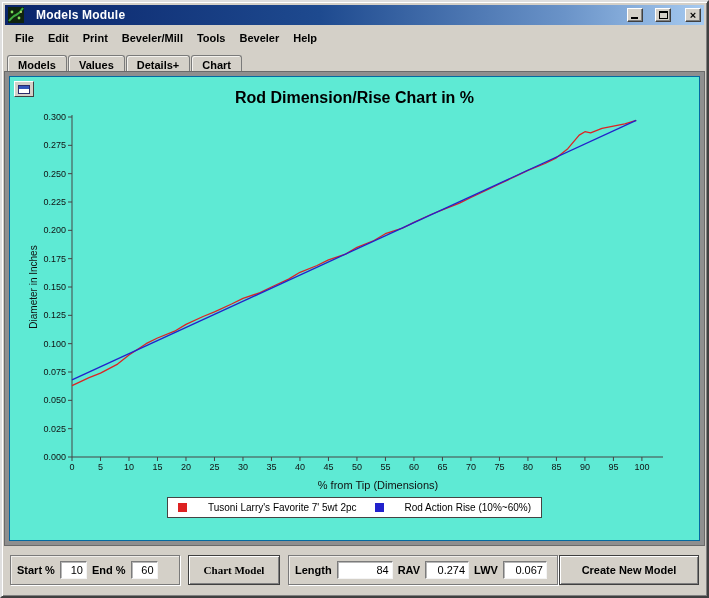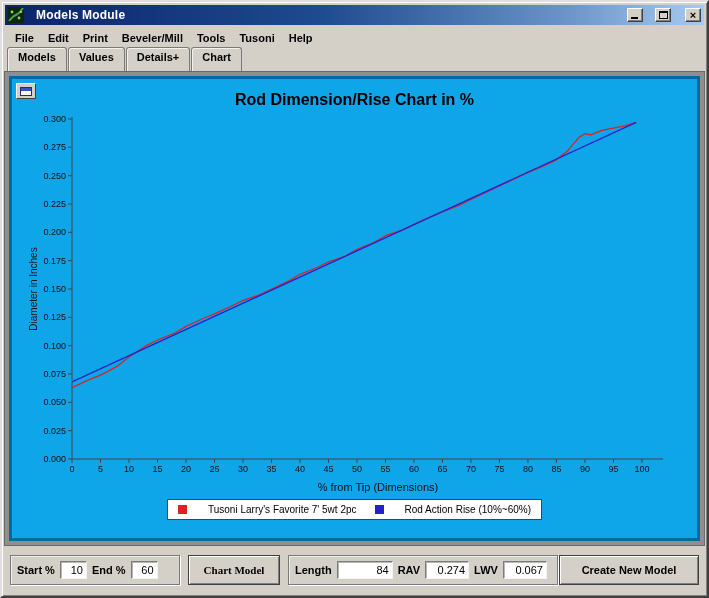--- a/index.html
+++ b/index.html
@@ -49,30 +49,30 @@
   .tabstrip {
     position:absolute; top:47px; left:3px; right:3px; height:22px;
     padding-left:2px; display:flex; align-items:flex-end;
   }
   .tab {
     position:relative; font-size:11px; font-weight:bold; color:#000;
     background:#d4d0c8; padding:3px 10px 3px;
     border:1px solid #7a7a7a; border-bottom:none;
     border-top-left-radius:3px; border-top-right-radius:3px;
     box-shadow: inset 1px 1px 0 #f4f2ee;
-    margin-right:1px; height:24px; cursor:default; white-space:nowrap;
+    margin-right:1px; height:16px; cursor:default; white-space:nowrap;
   }
   .tab.active { height:22px; padding-top:5px; z-index:6; box-shadow: inset 1px 1px 0 #fff; }
   
   .main-panel {
     position:absolute; left:2px; right:2px; top:69px; bottom:50px;
     background:#8f8f8f; border:1px solid #6a6a6a; padding:4px; z-index:5;
   }
   .panel-inner {
-    width:100%; height:100%; background:#0ea5e9; border:3px solid #0369a1;
+    width:100%; height:100%; background:#5eead4; border:1px solid #0369a1;
     position:relative; overflow:hidden;
   }
   .corner-btn {
     position:absolute; top:4px; left:4px; width:20px; height:16px;
     background:#d4d0c8; border:1px solid; border-color:#fff #404040 #404040 #fff;
     display:flex; align-items:center; justify-content:center; cursor:default;
   }
   .frame-glyph { width:12px; height:9px; border:1px solid #2a2a6a; background:#fff; }
   .frame-glyph::before { content:""; display:block; width:100%; height:3px; background:#3355bb; }
   .chart-title {
@@ -147,21 +147,21 @@
         <span>×</span>
       </span>
   </div>
 
   <div class="menubar">
     <span class="menu-item">File</span>
     <span class="menu-item">Edit</span>
     <span class="menu-item">Print</span>
     <span class="menu-item">Beveler/Mill</span>
     <span class="menu-item">Tools</span>
-    <span class="menu-item">Tusoni</span>
+    <span class="menu-item">Beveler</span>
     <span class="menu-item">Help</span>
   </div>
 
   <div class="tabstrip">
     <span class="tab">Models</span>
     <span class="tab">Values</span>
     <span class="tab">Details+</span>
     <span class="tab">Chart</span>
   </div>
 

